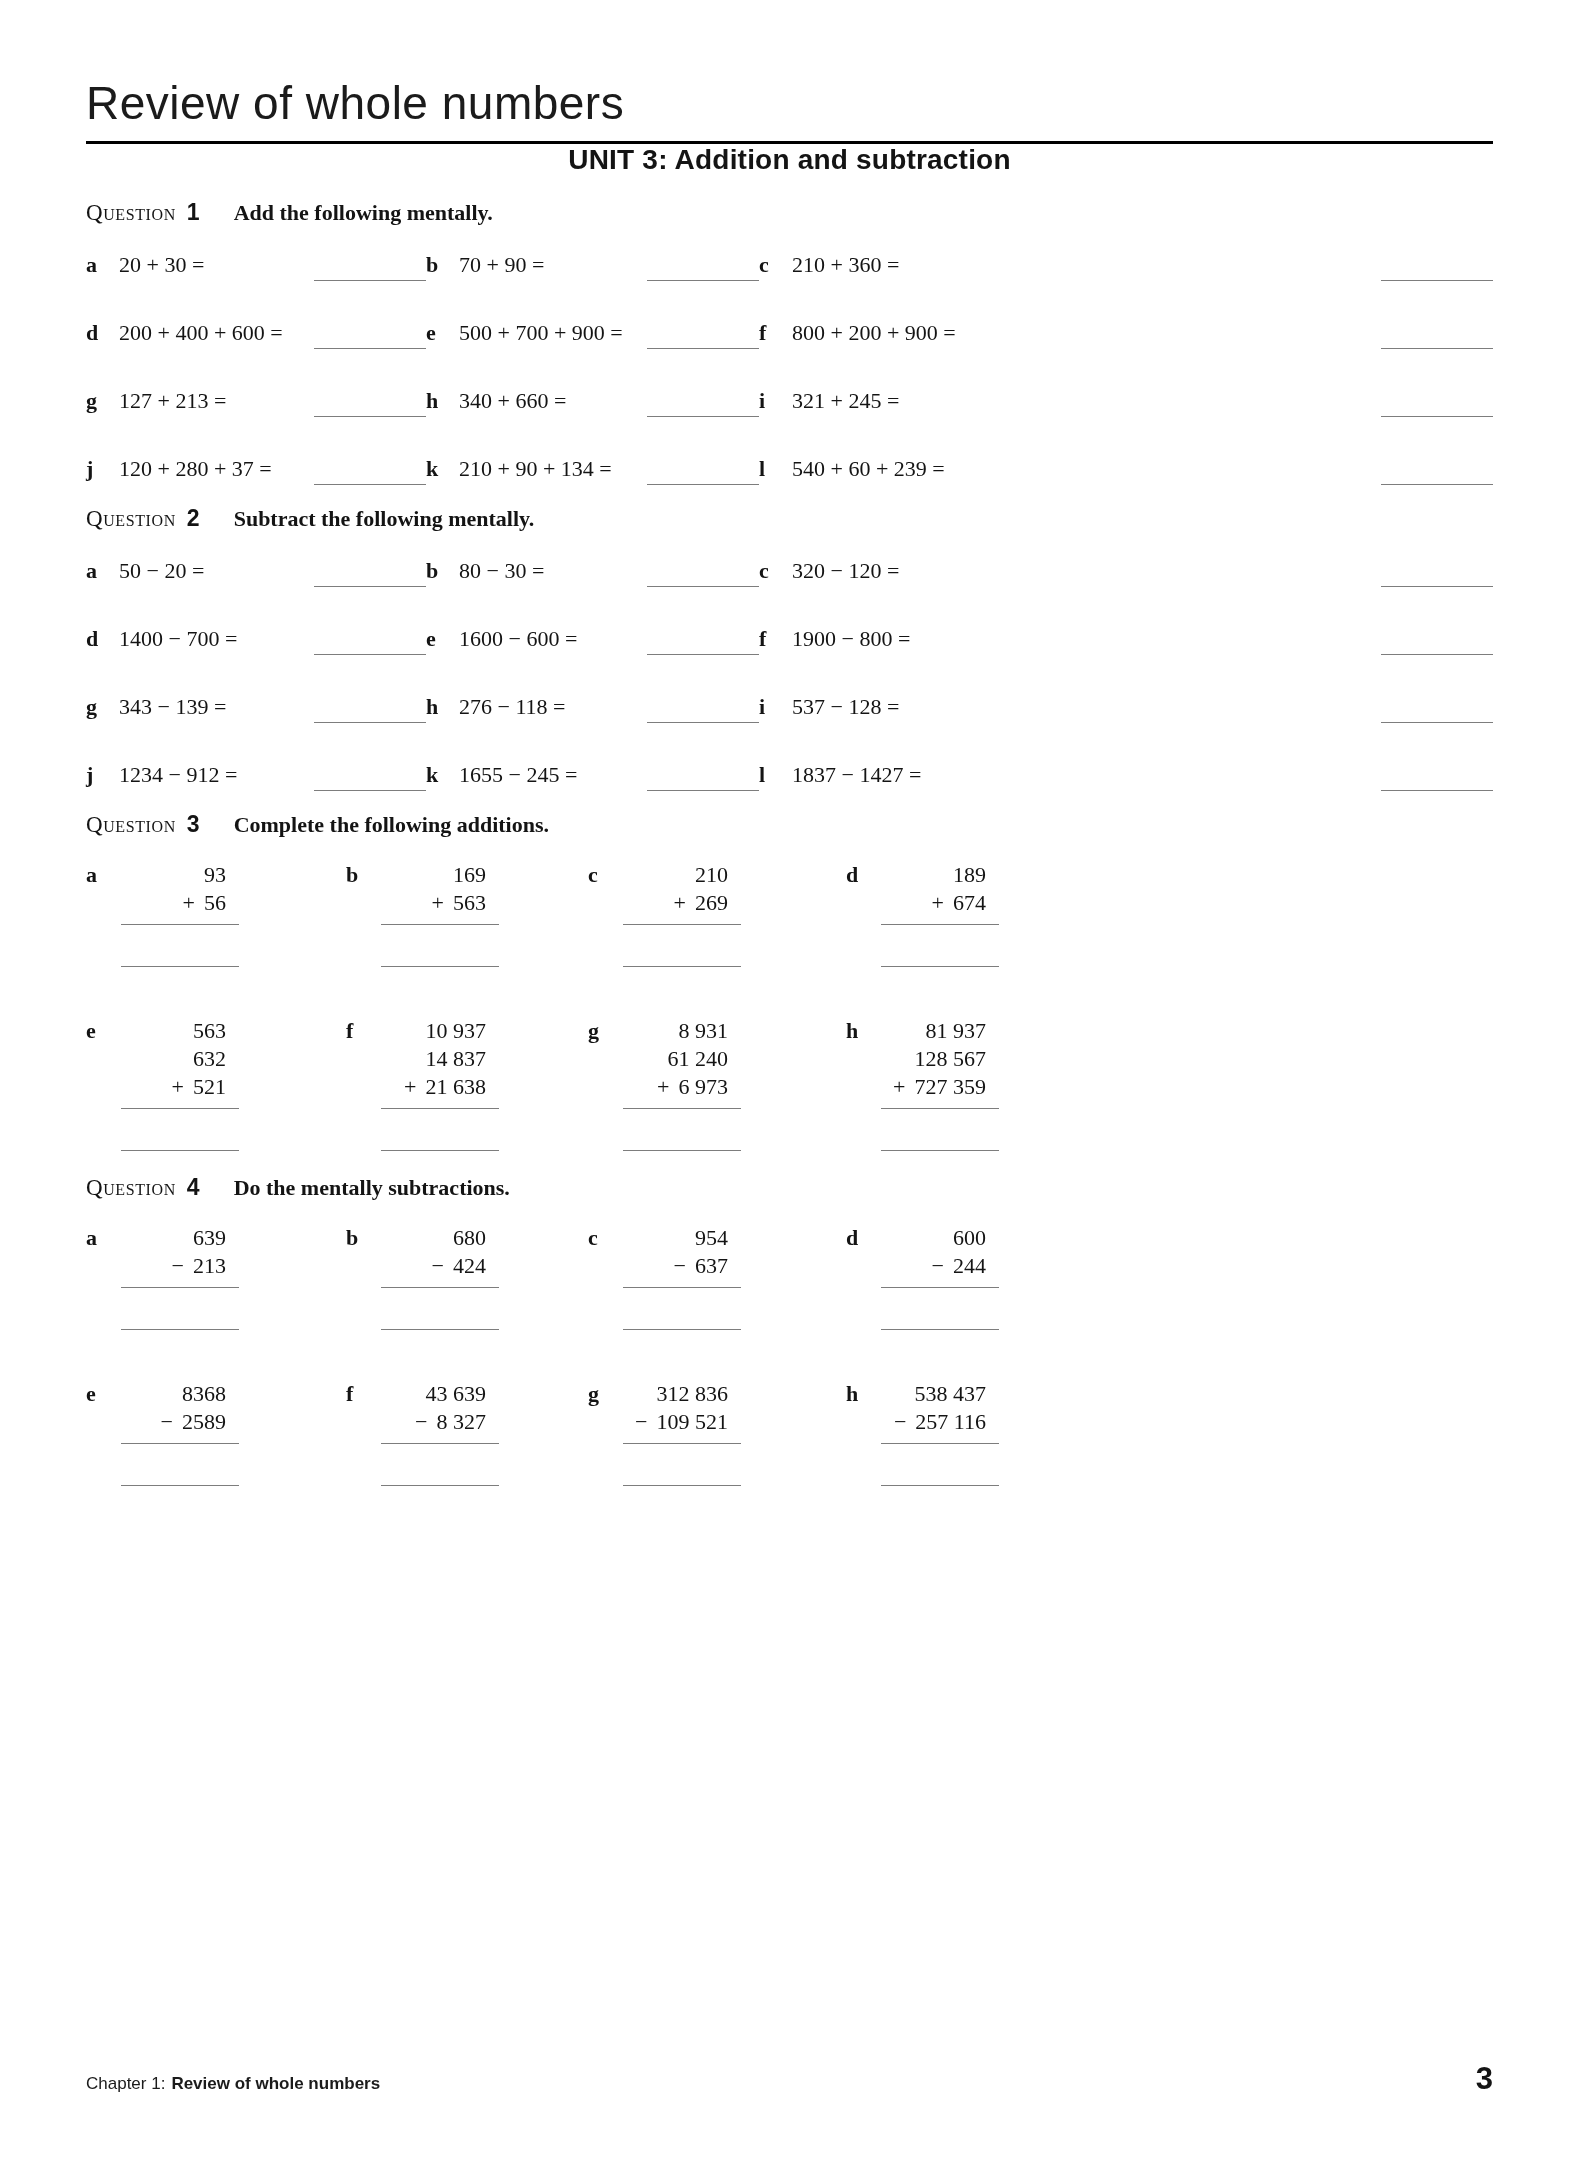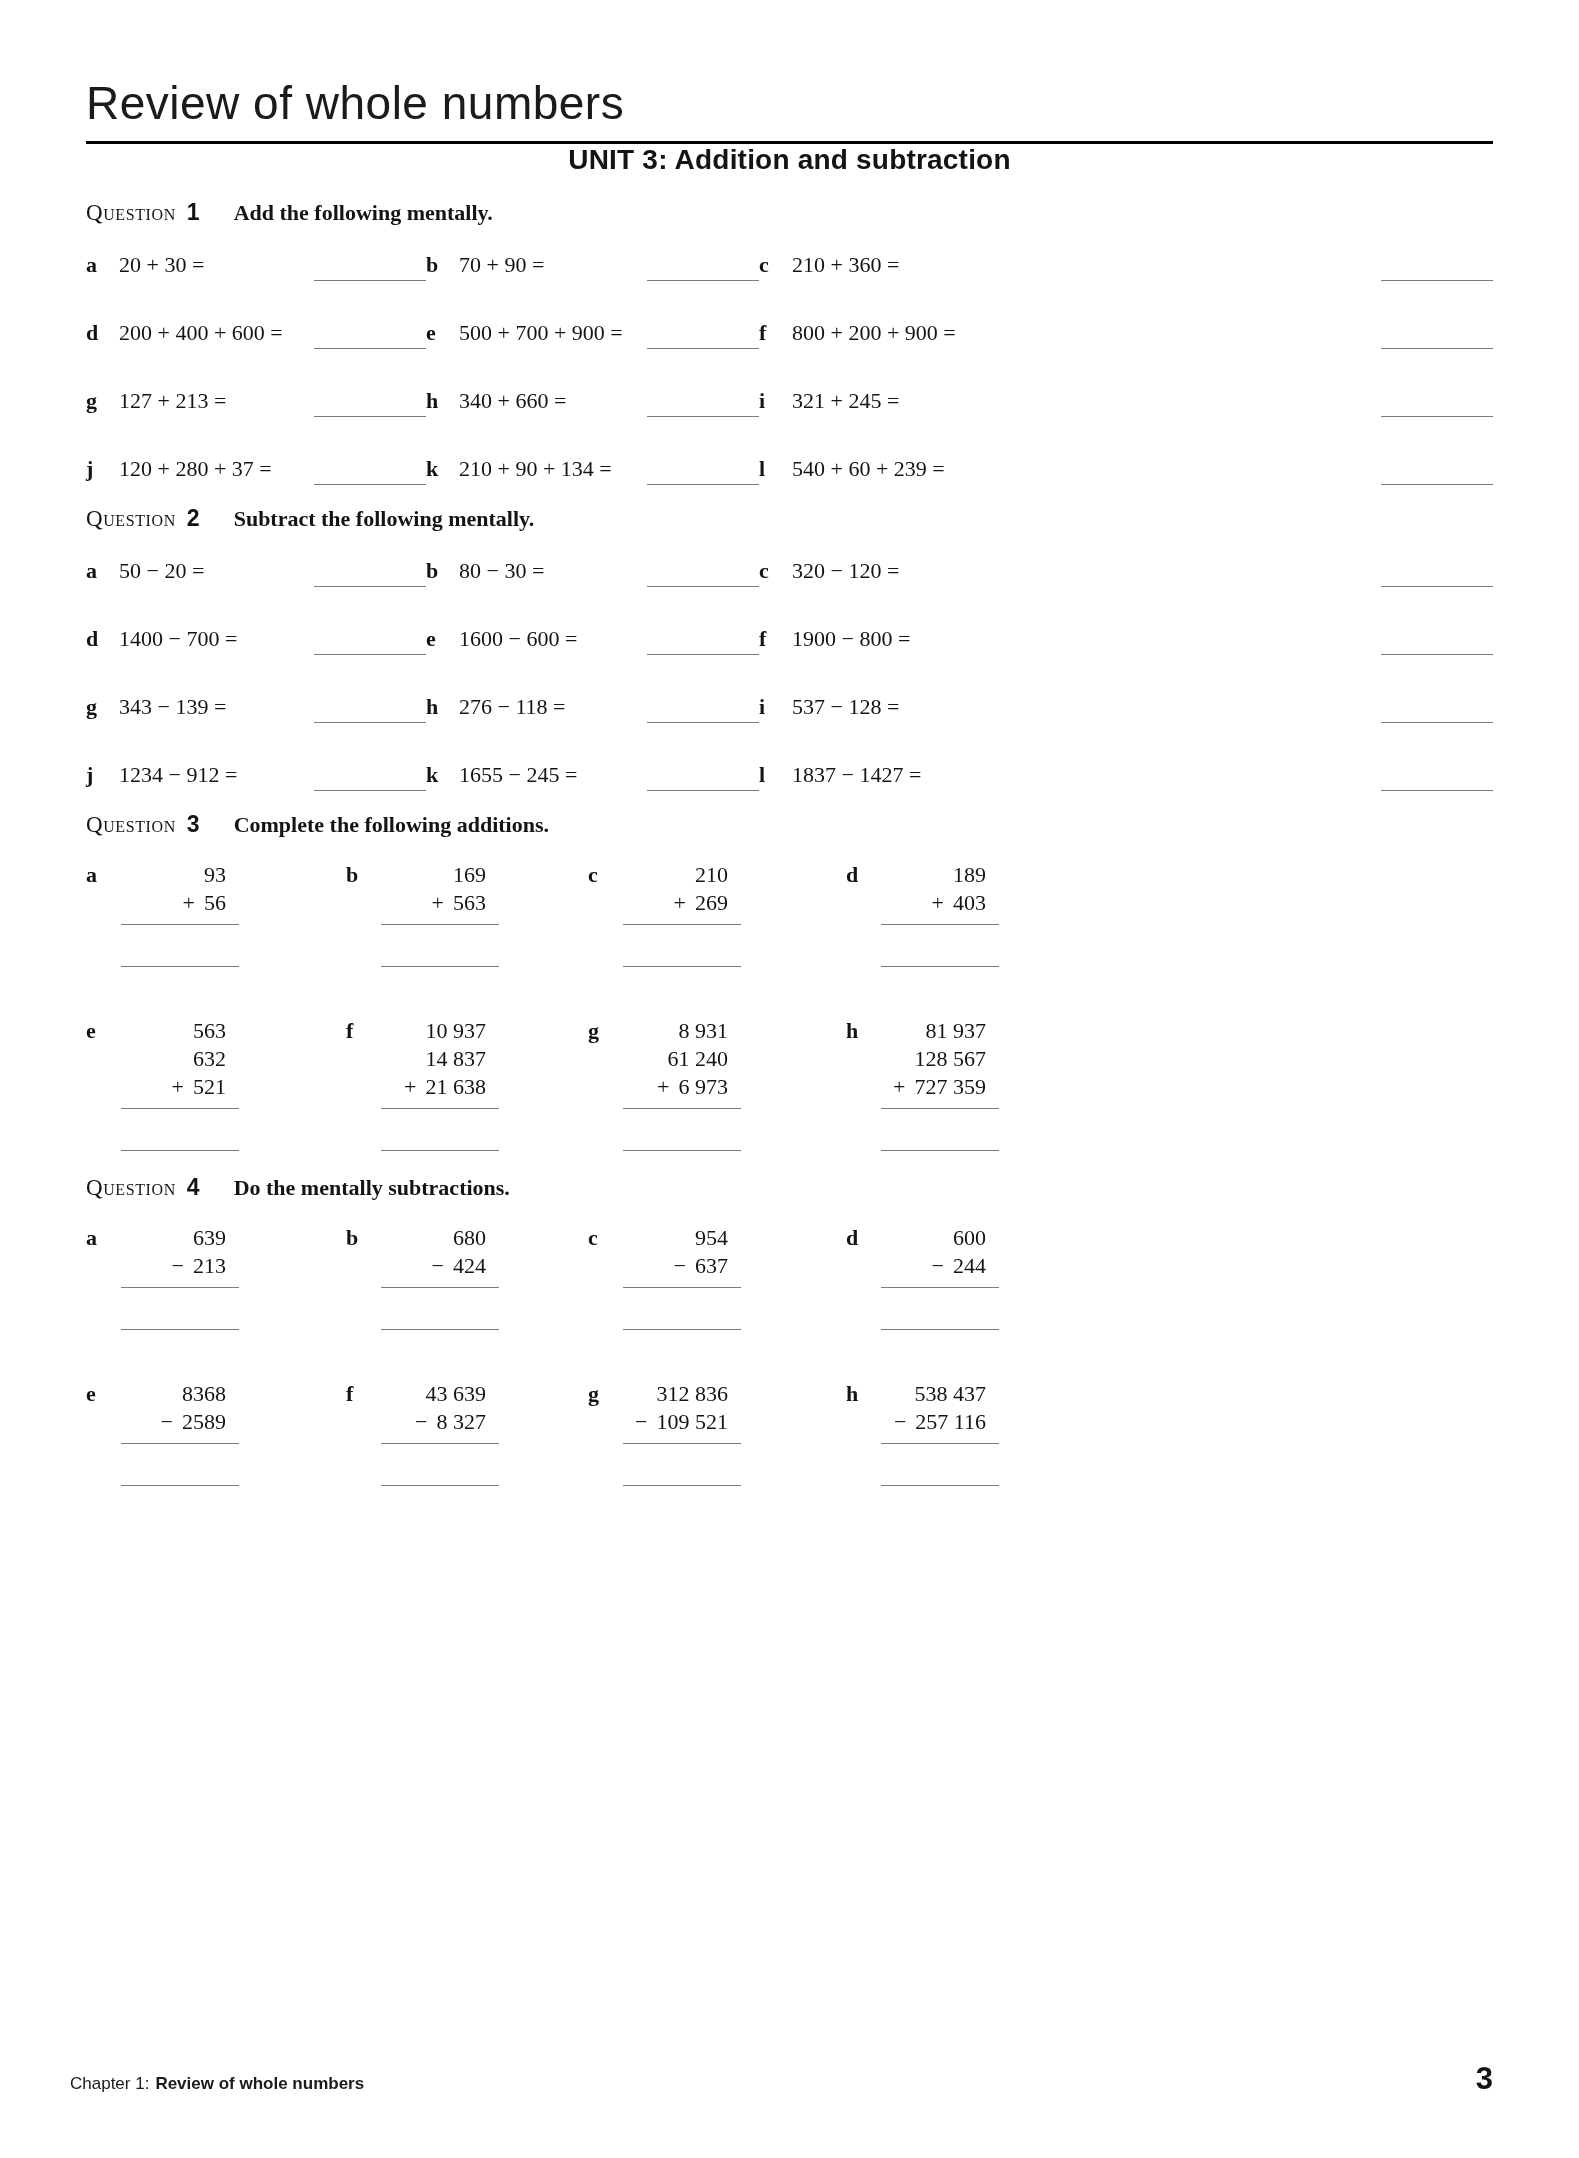--- a/index.html
+++ b/index.html
@@ -65,21 +65,21 @@
   }
   .vertical-item { display: flex; align-items: flex-start; }
   .vertical-item .p-letter { width: 16px; margin-right: 19px; font-size: 22px; line-height: 28px; }
   .v-problem { width: max-content; min-width: 118px; font-size: 22px; line-height: 28px; }
   .v-row { display: flex; justify-content: flex-end; align-items: baseline; gap: 9px; padding-right: 13px; white-space: nowrap; }
   .v-sumline { border-top: 1.5px solid #7d7d7d; margin-top: 7px; }
   .v-answerline { border-top: 1.5px solid #7d7d7d; margin-top: 41px; }
 
   
   .footer {
-    position: absolute; left: 70px; right: 86px; bottom: 64px;
+    position: absolute; left: 86px; right: 86px; bottom: 64px;
     display: flex; justify-content: space-between; align-items: flex-end;
     font-family: "Liberation Sans", sans-serif;
   }
   .chapter { font-size: 17px; color: #1b1b1b; }
   .chapter b { font-weight: 700; margin-left: 6px; }
   .page-num { font-size: 31px; font-weight: 700; line-height: 1; }
 </style>
 </head>
 <body>
 
@@ -280,21 +280,21 @@
            </div>
          </div>
           <div class="vertical-item">
            <span class="p-letter">d</span>
            <div class="v-problem">
              <div class="v-row">
                 <span class="v-num">189</span>
               </div>
               <div class="v-row">
                 <span class="v-op">+</span>
-                <span class="v-num">403</span>
+                <span class="v-num">674</span>
               </div>
              <div class="v-sumline"></div>
              <div class="v-answerline"></div>
            </div>
          </div>
           <div class="vertical-item">
            <span class="p-letter">e</span>
            <div class="v-problem">
              <div class="v-row">
                 <span class="v-num">563</span>

